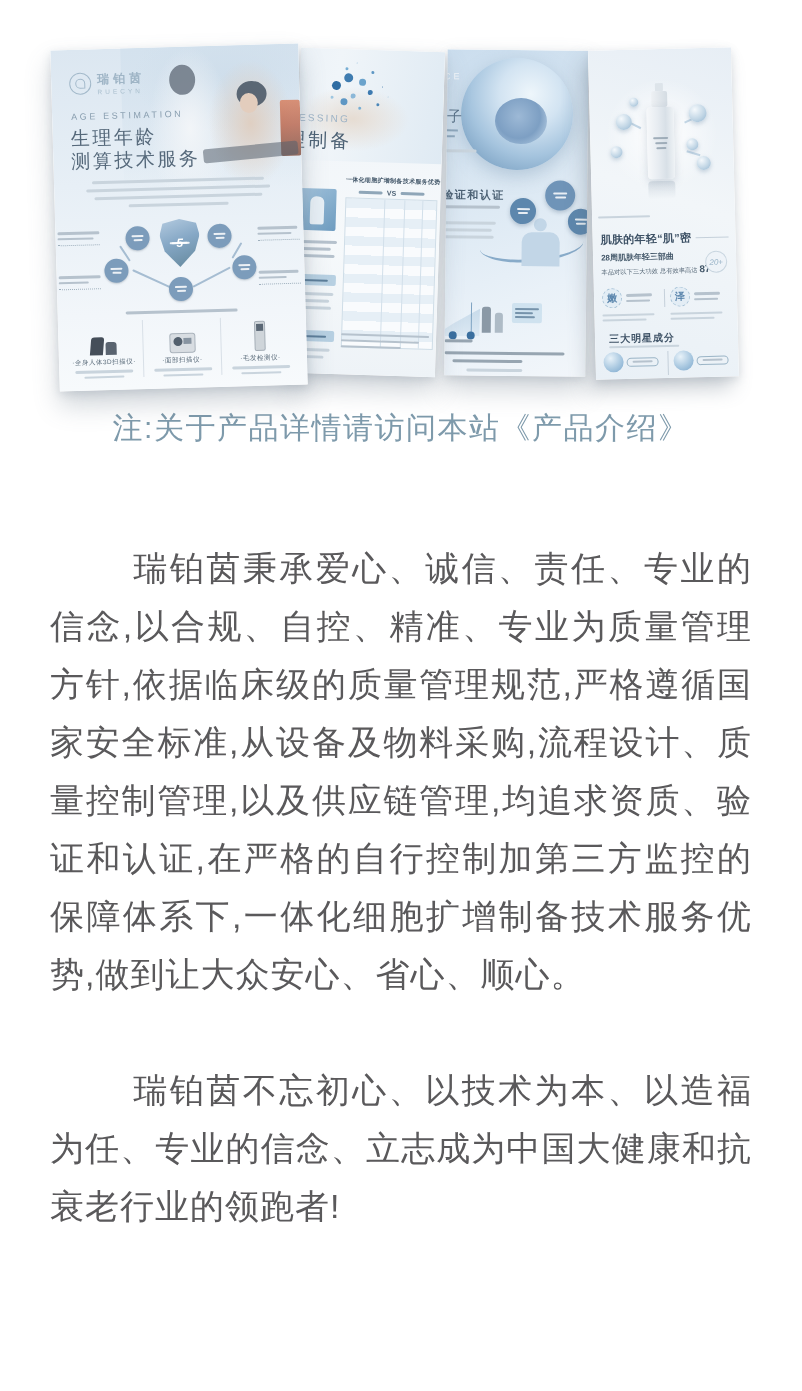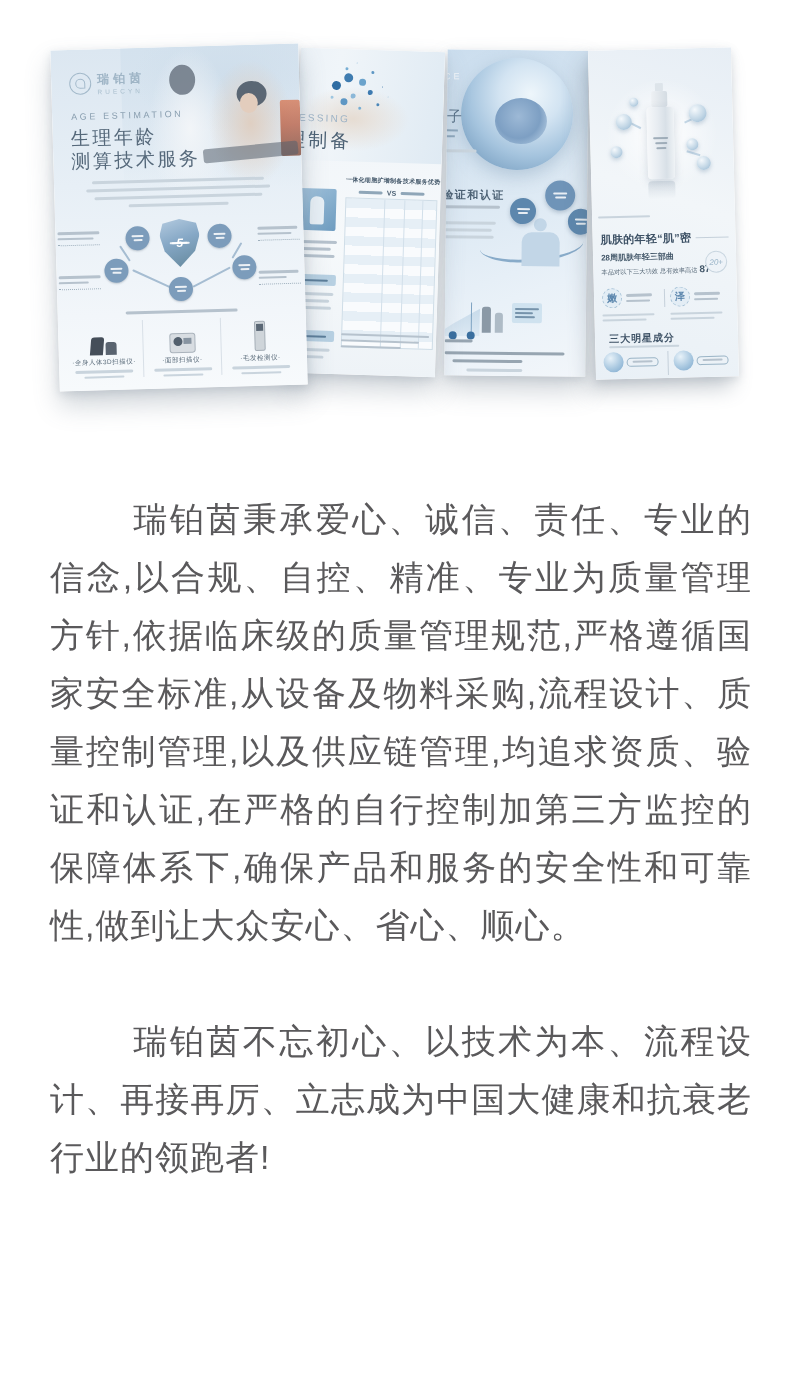--- a/index.html
+++ b/index.html
@@ -460,19 +460,20 @@
           <div class="sphere"></div>
           <div class="pill">
             <span class="sk"></span>
           </div>
         </div>
       </div>
     </div>
 
   </div>
 
+  <div class="caption">注:关于产品详情请访问本站《产品介绍》</div>
 
   <div class="body-copy">
-    <p>瑞铂茵秉承爱心、诚信、责任、专业的信念,以合规、自控、精准、专业为质量管理方针,依据临床级的质量管理规范,严格遵循国家安全标准,从设备及物料采购,流程设计、质量控制管理,以及供应链管理,均追求资质、验证和认证,在严格的自行控制加第三方监控的保障体系下,确保产品和服务的安全性和可靠性,做到让大众安心、省心、顺心。</p>
-    <p>瑞铂茵不忘初心、以技术为本、流程设计、再接再厉、立志成为中国大健康和抗衰老行业的领跑者!</p>
+    <p>瑞铂茵秉承爱心、诚信、责任、专业的信念,以合规、自控、精准、专业为质量管理方针,依据临床级的质量管理规范,严格遵循国家安全标准,从设备及物料采购,流程设计、质量控制管理,以及供应链管理,均追求资质、验证和认证,在严格的自行控制加第三方监控的保障体系下,一体化细胞扩增制备技术服务优势,做到让大众安心、省心、顺心。</p>
+    <p>瑞铂茵不忘初心、以技术为本、以造福为任、专业的信念、立志成为中国大健康和抗衰老行业的领跑者!</p>
   </div>
 
 </div>
 
 </body></html>

